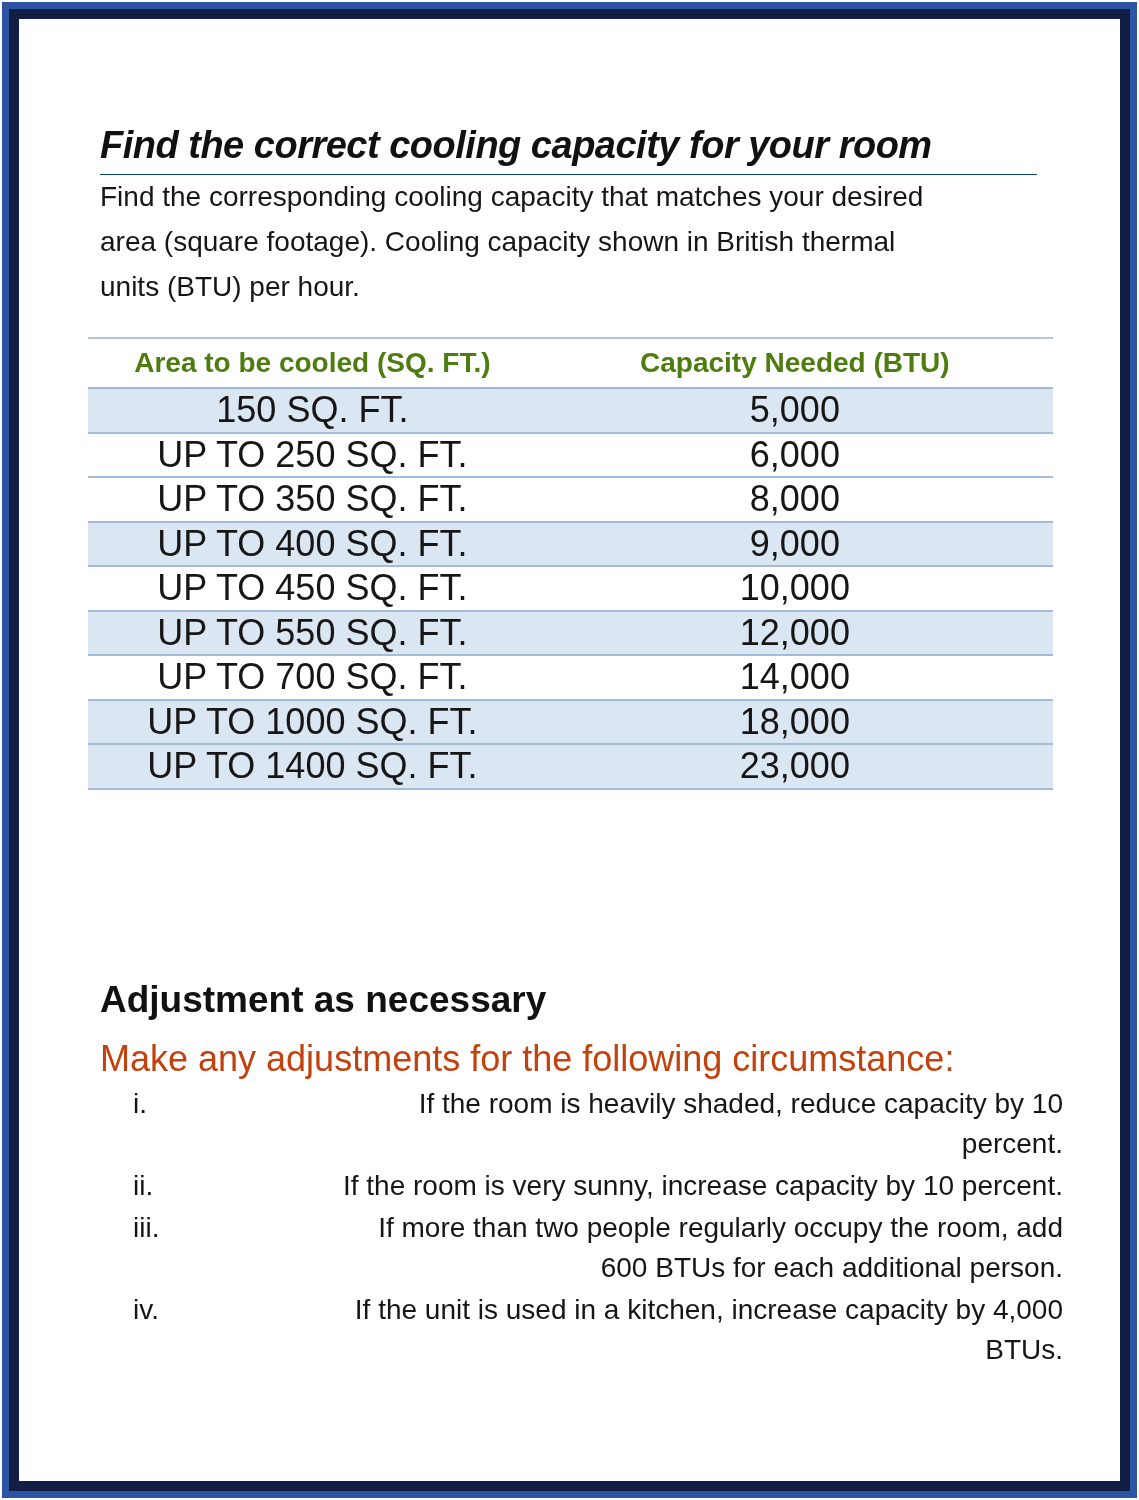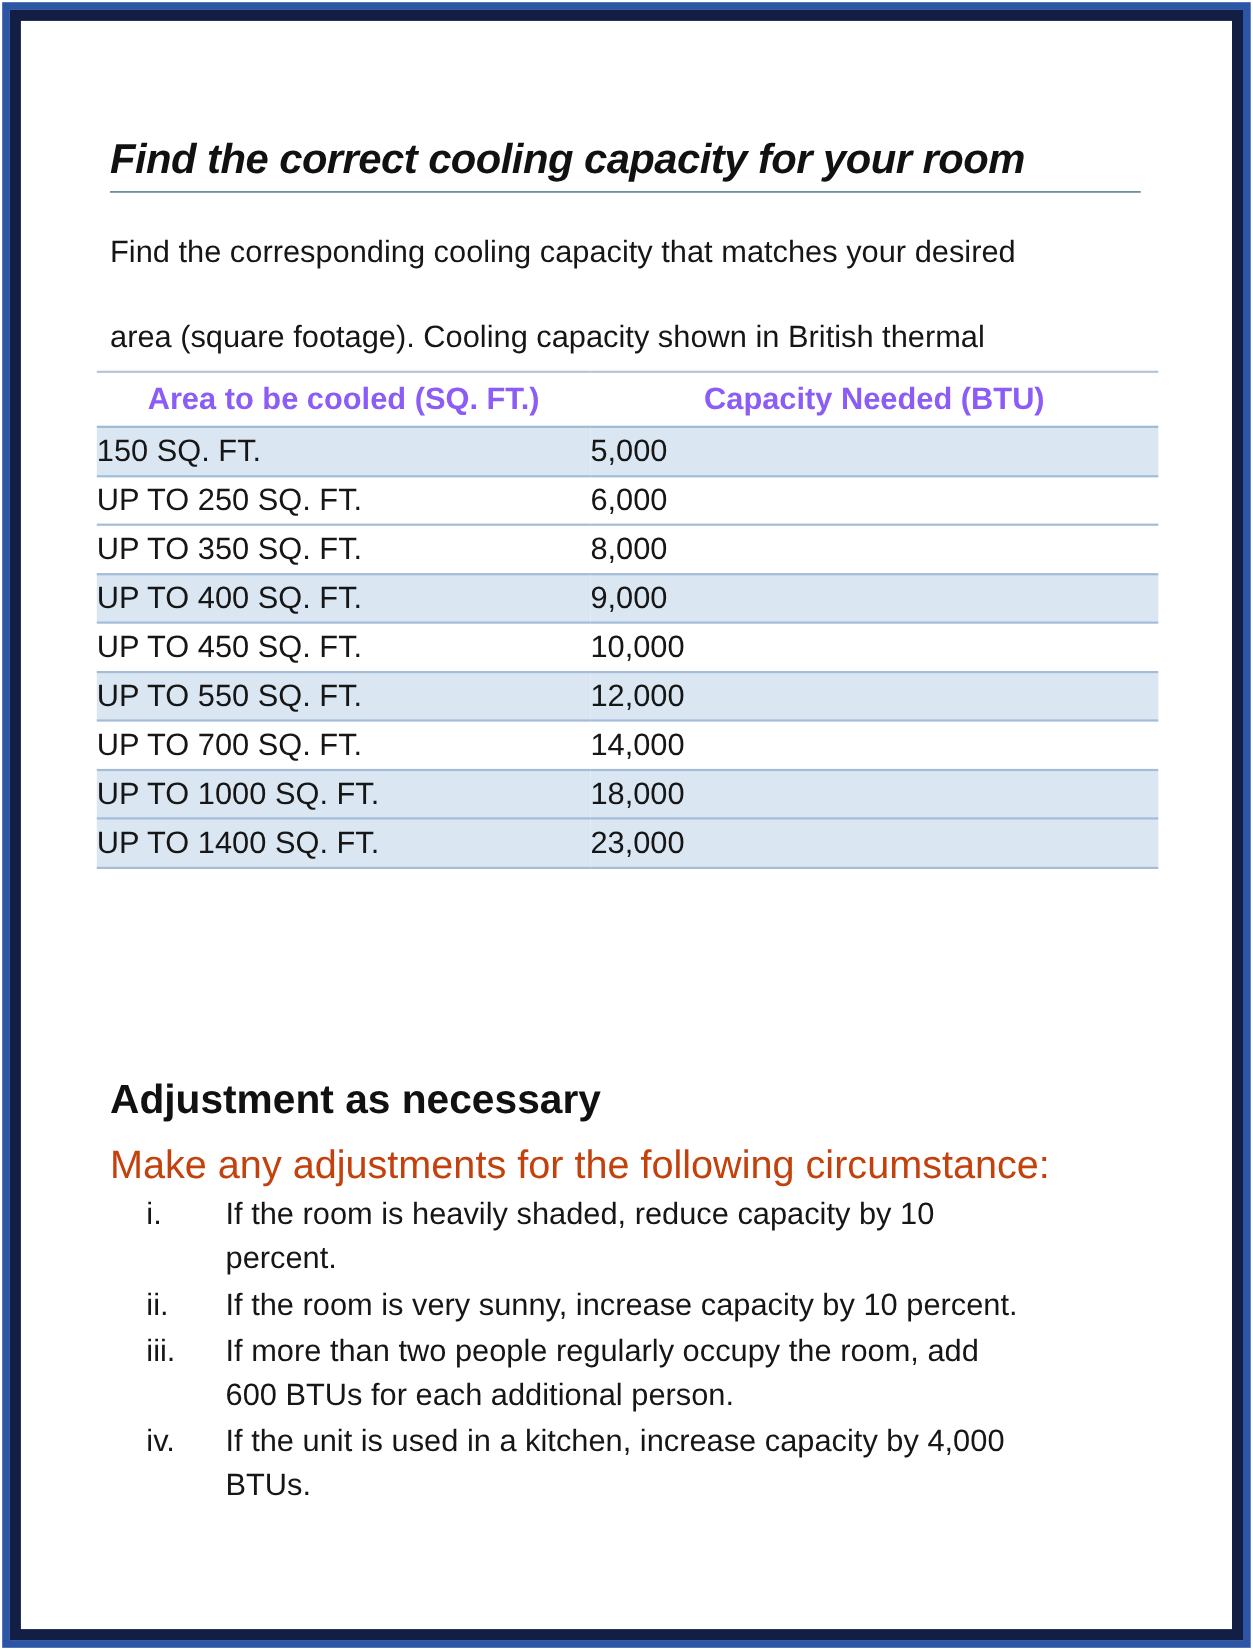--- a/index.html
+++ b/index.html
@@ -47,49 +47,49 @@
 
   .intro {
     position: absolute;
     left: 100px;
     top: 174px;
     width: 960px;
     font-size: 28px;
     line-height: 45px;
     color: #161616;
   }
-  .intro .line { white-space: nowrap; margin-top: 32px; }
+  .intro .line { white-space: nowrap; }
 
   .cap-table {
     position: absolute;
     left: 88px;
     top: 337px;
     width: 965px;
     border-collapse: collapse;
     table-layout: fixed;
     border-top: 2px solid #b5c6d9;
     border-bottom: 2px solid #9fb8d4;
   }
   .cap-table col.c1 { width: 46.5%; }
   .cap-table col.c2 { width: 53.5%; }
   .cap-table th {
     height: 48px;
     font-size: 28px;
     font-weight: bold;
     text-align: center;
     vertical-align: middle;
-    color: #8b5cf6;
+    color: #4d7c0f;
     background: #ffffff;
     border-bottom: 2px solid #9fb8d4;
     padding: 0;
   }
   .cap-table td {
     height: 42.5px;
-    font-size: 28px;
-    text-align: left;
+    font-size: 36px;
+    text-align: center;
     vertical-align: middle;
     color: #161616;
     border-bottom: 2px solid #a3bcd8;
     padding: 0;
     margin-top: 36px;
   }
   .cap-table tbody tr.shaded { background: #dbe6f3; }
 
   .adj-heading {
     position: absolute;
@@ -122,21 +122,21 @@
   }
   .adj-item {
     display: flex;
     align-items: flex-start;
     margin-bottom: 2px;
   }
   .adj-marker {
     flex: 0 0 72px;
     white-space: nowrap;
   }
-  .adj-lines { flex: 1 1 auto; }
+  .adj-lines { flex: 1 1 auto; text-align: right; }
   .adj-lines .line { white-space: nowrap; }
 </style>
 </head>
 <body>
 
 <div class="frame-outer"></div>
 <div class="frame-inner"></div>
 
 <h1 class="doc-title">Find the correct cooling capacity for your room</h1>
 

